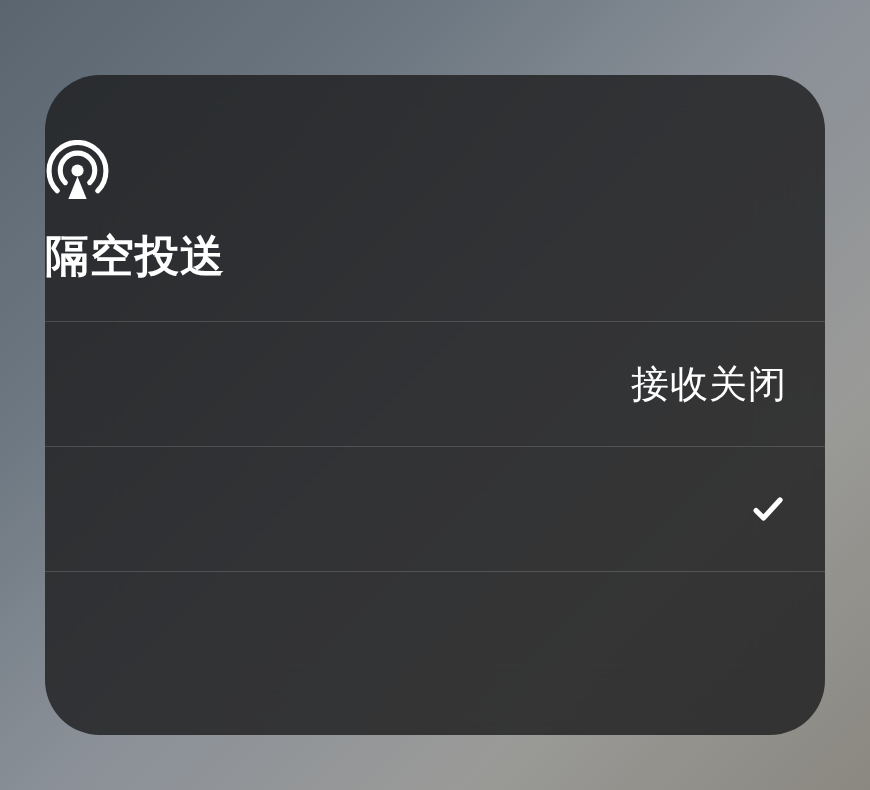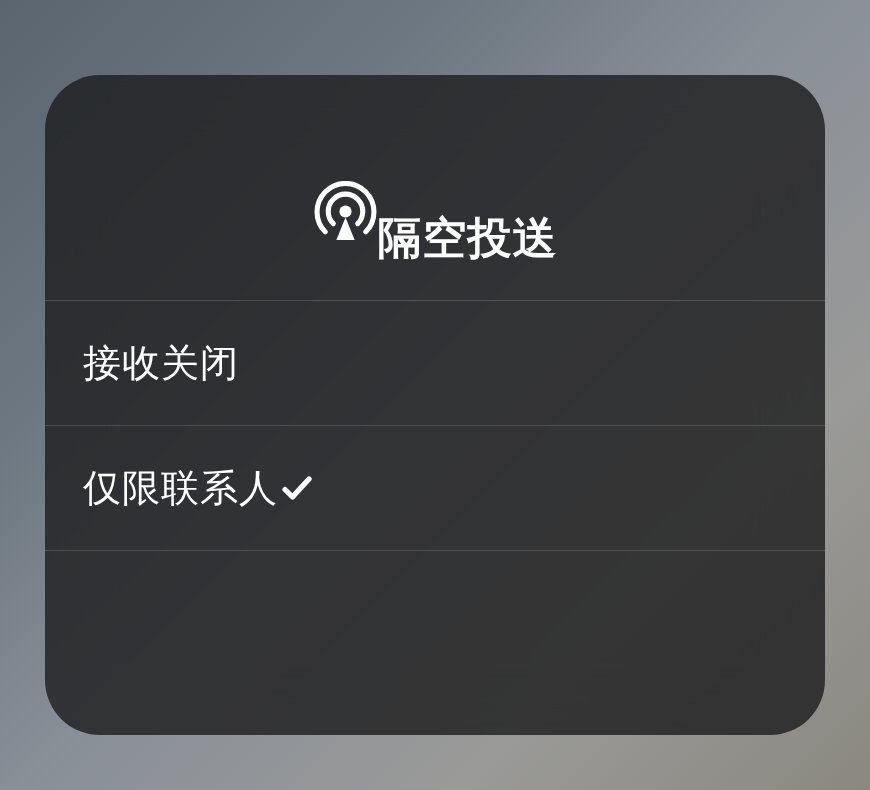--- a/index.html
+++ b/index.html
@@ -27,25 +27,26 @@
       -webkit-backdrop-filter: blur(30px);
       border-radius: 55px;
       display: flex;
       flex-direction: column;
       overflow: hidden;
       margin-top: 20px;
     }
 
     .header {
       display: flex;
-      flex-direction: row;
-      align-items: flex-end;
+      flex-direction: column;
+      align-items: flex-start;
       justify-content: center;
       padding: 40px 0 32px 0;
       height: 225px;
+      margin-top: 21px;
     }
 
     .airdrop-icon {
       width: 65px;
       height: 65px;
       margin-bottom: 22px;
       display: flex;
       align-items: center;
       justify-content: center;
     }
@@ -60,21 +61,21 @@
     .options {
       display: flex;
       flex-direction: column;
       flex: 1;
     }
 
     .option-row {
       height: 125px;
       display: flex;
       align-items: center;
-      justify-content: flex-start;
+      justify-content: flex-end;
       padding: 0 38px;
       border-top: 1px solid rgba(255, 255, 255, 0.15);
       cursor: pointer;
     }
 
     .option-label {
       color: #ffffff;
       font-size: 38px;
       font-weight: 400;
       letter-spacing: 1px;
@@ -119,21 +120,20 @@
     <div class="title">隔空投送</div>
   </div>
 
   <div class="options">
     <div class="option-row">
       <span class="option-label">接收关闭</span>
 
     </div>
 
     <div class="option-row">
-      <span class="option-label">仅限联系人</span>
       <span class="checkmark">
         <svg viewBox="0 0 24 24">
             <polyline points="4 13 9 18 20 6"></polyline>
           </svg>
       </span>
     </div>
 
 
     <div class="bottom-divider"></div>
   </div>

